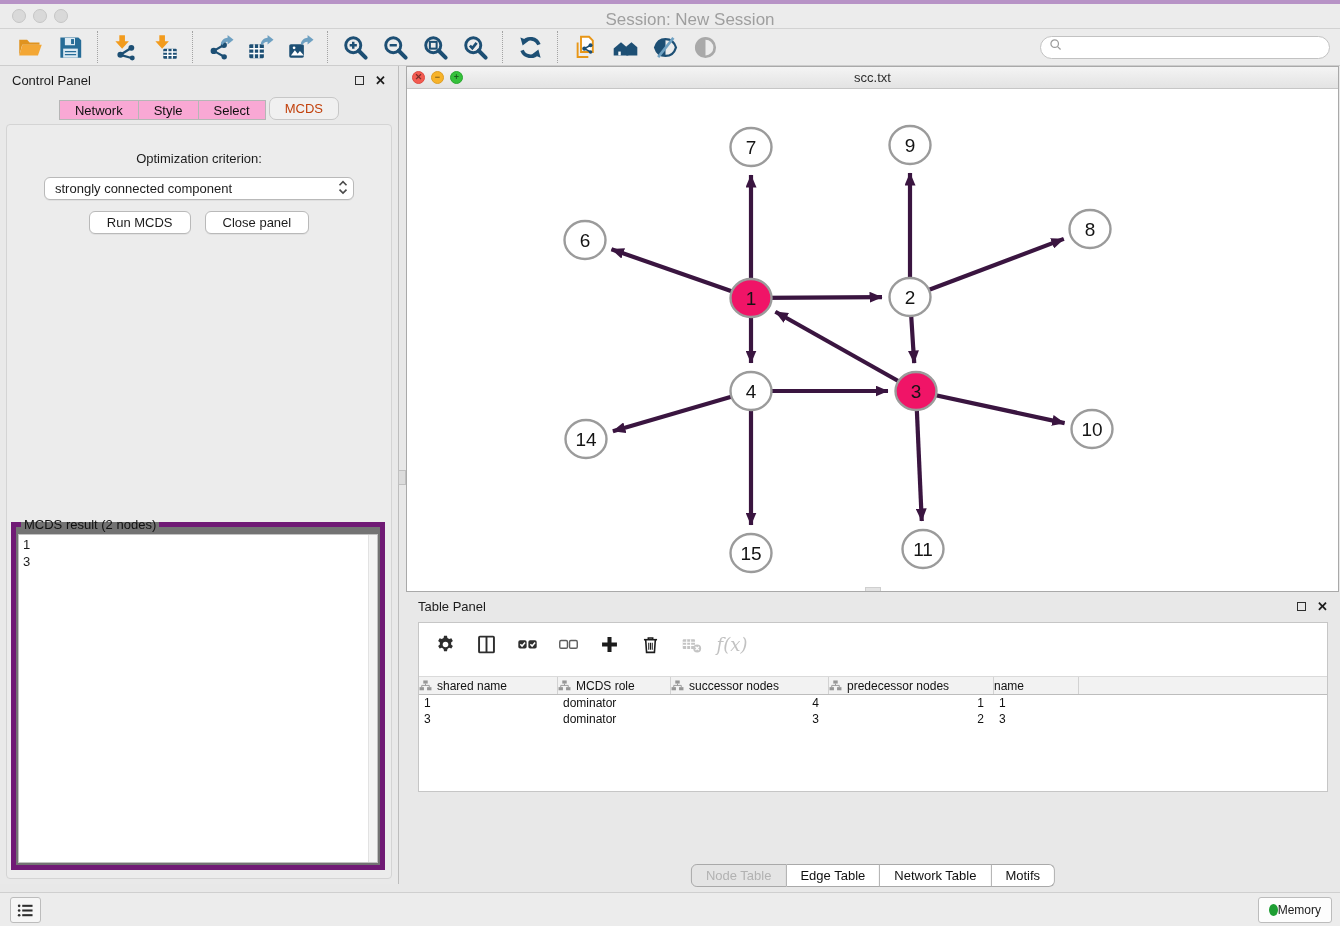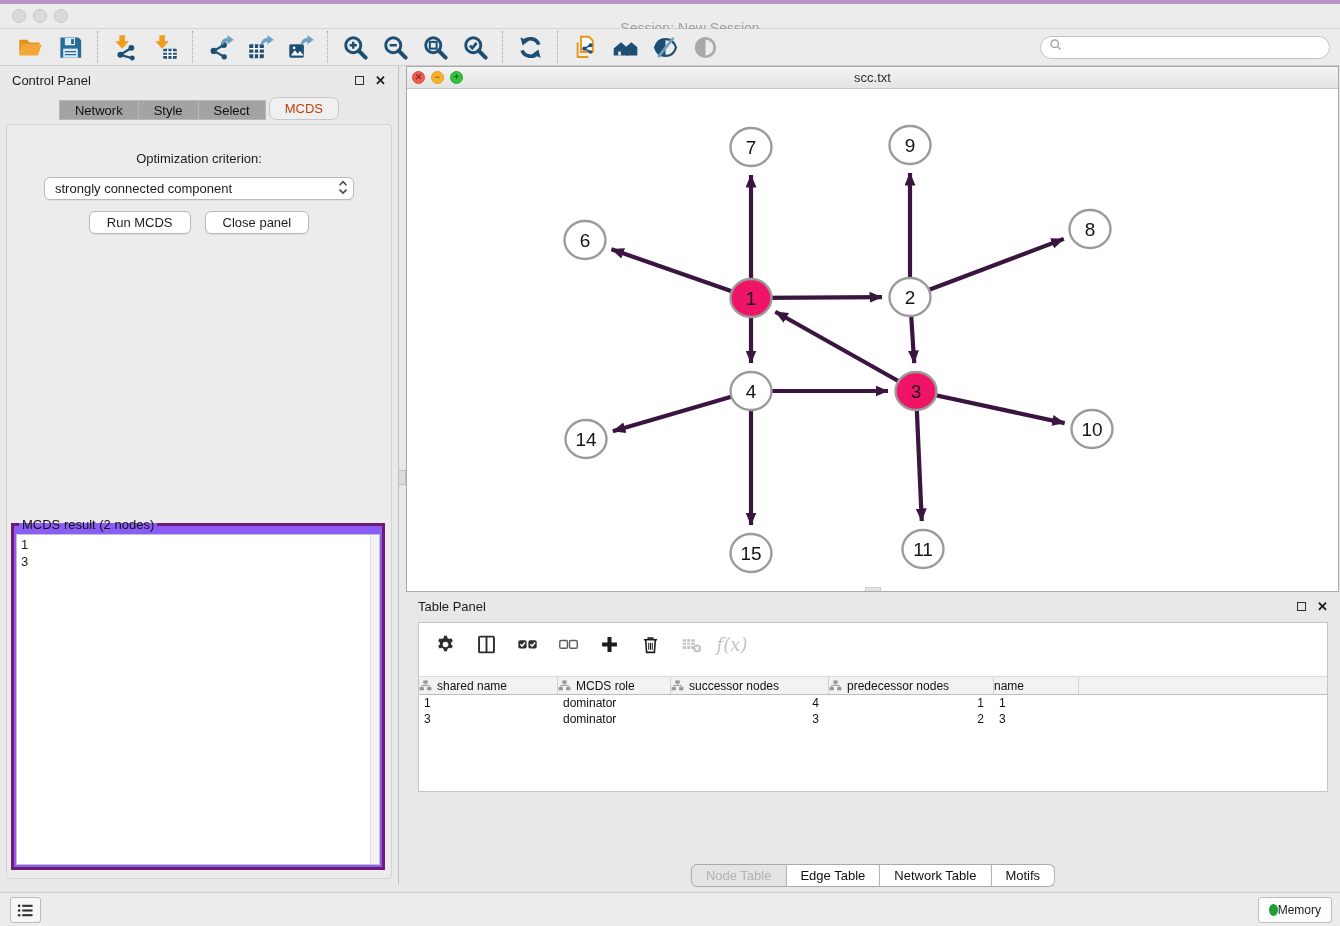--- a/index.html
+++ b/index.html
@@ -4,51 +4,51 @@
 <style>
   * { margin:0; padding:0; box-sizing:border-box; }
   html,body { width:1340px; height:926px; overflow:hidden; }
   body { position:relative; background:#e8e8e8; font-family:"Liberation Sans",sans-serif; color:#1c1c1c; }
 
   
   .accent { position:absolute; left:0; top:0; right:0; height:4px; background:#b793c6; }
   .titlebar { position:absolute; top:4px; left:0; right:0; height:25px; background:#ececec; border-bottom:1px solid #d2d2d2; }
   .tl-group { position:absolute; left:12px; top:5px; display:flex; gap:7px; }
   .tl { width:14px; height:14px; border-radius:50%; background:#d9d9d9; border:1px solid #c6c6c6; display:flex; align-items:center; justify-content:center; font-size:9px; font-weight:bold; color:rgba(0,0,0,.55); line-height:1; }
-  .win-title { position:absolute; left:0; right:0; top:12px; height:100%; display:flex; align-items:center; justify-content:center; font-size:14px; color:#9f9f9f;padding-left:40px; }
+  .win-title { position:absolute; left:0; right:0; top:4px; height:100%; display:flex; align-items:center; justify-content:center; font-size:17px; color:#9f9f9f;padding-left:40px; }
 
   .toolbar { position:absolute; top:29px; left:0; right:0; height:37px; background:#ececec; border-bottom:1px solid #cdcdcd; display:flex; align-items:center; padding:0 10px; }
   #tb-items { display:flex; align-items:center; }
   .tb-icon { width:30px; height:30px; display:flex; align-items:center; justify-content:center; margin:0 5px; cursor:default; }
   .tb-icon svg { width:27px; height:27px; }
   .tb-sep { width:1px; height:32px; border-left:1px dotted #a3a3a3; margin:0 7px; }
   .search { margin-left:auto; width:290px; height:23px; border:1px solid #c2c2c2; border-radius:12px; background:#fff; display:flex; align-items:center; padding:0 8px; gap:5px; }
   .search input { border:none; outline:none; flex:1; font-size:12px; font-family:"Liberation Sans",sans-serif; background:transparent; }
 
   
   .panel-header { height:28px; display:flex; align-items:center; padding:0 12px; }
   .panel-title { font-size:13px; color:#1c1c1c; }
   .win-btns { margin-left:auto; display:flex; gap:11px; align-items:center; }
   .float-icon { width:9px; height:9px; border:1.5px solid #2e2e2e; background:transparent; }
   .x-icon { font-size:13px; font-weight:bold; color:#1c1c1c; line-height:1; }
 
   
   .control-panel { position:absolute; left:0; top:66px; width:399px; bottom:42px; background:#e9e9e9; border-right:1px solid #bdbdbd; }
   .cp-tabs { display:flex; justify-content:center; align-items:flex-end; height:23px; margin-top:3px; position:relative; z-index:2; }
-  .cp-tab { height:20px; padding:0 15px; display:flex; align-items:center; background:#a3a3a3; border:1px solid #b6b6b6; border-left:none; font-size:13px; color:#111; cursor:default; }
+  .cp-tab { height:20px; padding:0 15px; display:flex; align-items:center; background:#f9a8d4; border:1px solid #b6b6b6; border-left:none; font-size:13px; color:#111; cursor:default; }
   .cp-tab.first { border-left:1px solid #b6b6b6; }
   .cp-tab.active { background:#f0f0f0; color:#c2410c; border:1px solid #c7c7c7; border-radius:7px; margin-left:3px; height:23px; }
   .cp-content { position:absolute; left:6px; right:6px; top:34px; bottom:5px; background:#ececec; border:1px solid #d4d4d4; border-radius:4px;margin-top:24px; }
   .opt-label { text-align:center; margin-top:26px; font-size:13px; }
   .dropdown { margin:11px auto 0; width:310px; height:23px; background:#fff; border:1px solid #b9b9b9; border-radius:6px; display:flex; align-items:center; padding:0 5px 0 10px; font-size:13px; box-shadow:0 1px 0 rgba(0,0,0,0.05); }
   .dropdown .dd-val { flex:1; }
   .btn-row { display:flex; justify-content:center; gap:14px; margin-top:11px; }
   .btn { height:23px; padding:0 17px; background:#fff; border:1px solid #b9b9b9; border-radius:6px; font-size:13px; display:flex; align-items:center; box-shadow:0 1px 0 rgba(0,0,0,0.05); cursor:default; }
 
-  fieldset.result { position:absolute; left:4px; right:6px; top:392px; bottom:8px; border:3px solid #701a75; padding:2px 2px 2px 2px; background:#8b5cf6; }
+  fieldset.result { position:absolute; left:4px; right:6px; top:392px; bottom:8px; border:5px solid #701a75; padding:2px 2px 2px 2px; background:#737373; }
   fieldset.result legend { font-size:13px; color:#111; padding:0 3px; margin-left:3px; }
   .result-text { position:relative; background:#fff; border:1px solid #c2c2c2; height:100%; font-size:13px; line-height:17px; padding:1px 4px; overflow:hidden; }
   .result-line { height:17px; }
   .result-scroll { position:absolute; right:0; top:0; bottom:0; width:9px; background:#f4f4f4; border-left:1px solid #e2e2e2; }
   .split-handle { position:absolute; left:398px; top:470px; width:8px; height:15px; background:#dcdcdc; border:1px solid #c0c0c0; z-index:5; }
 
   
   .network-window { position:absolute; left:406px; top:66px; width:933px; height:526px; background:#fff; border:1px solid #a9a9a9; }
   .nw-titlebar { position:relative; height:22px; background:linear-gradient(#f4f4f4,#e3e3e3); border-bottom:1px solid #c6c6c6; display:flex; align-items:center; padding:0 5px; }
   .nw-lights { display:flex; gap:6px; position:relative; z-index:2; }

